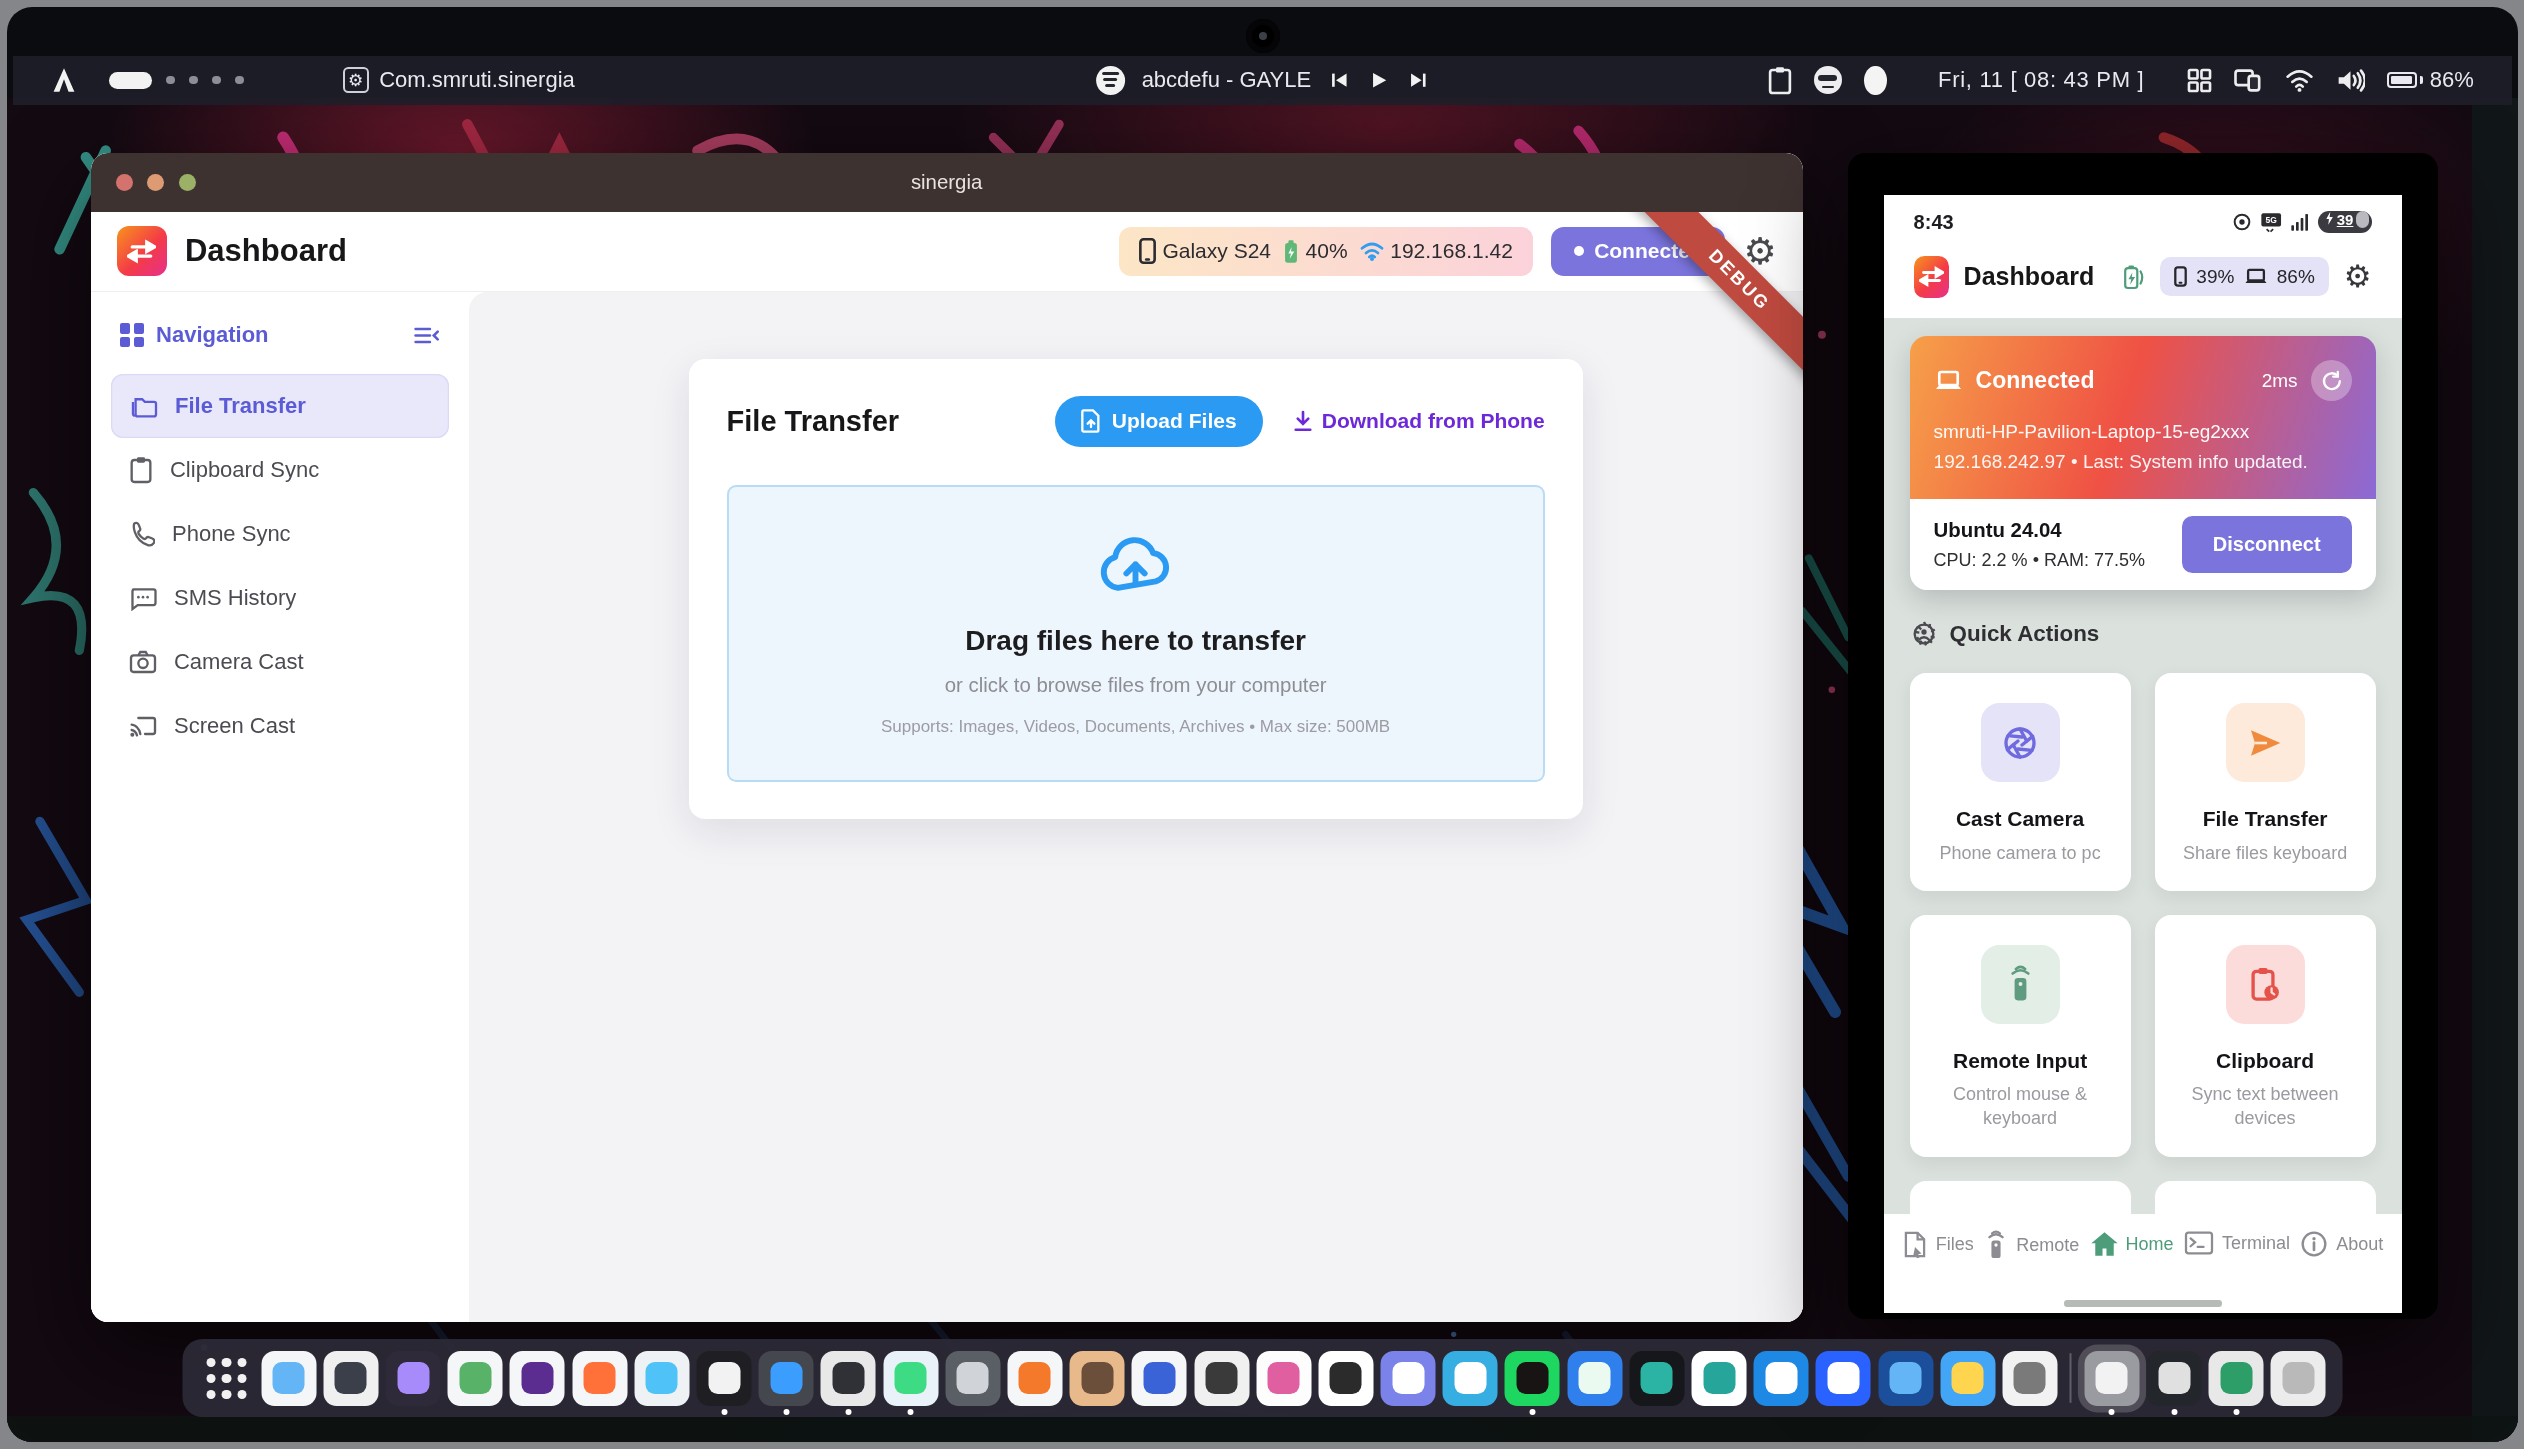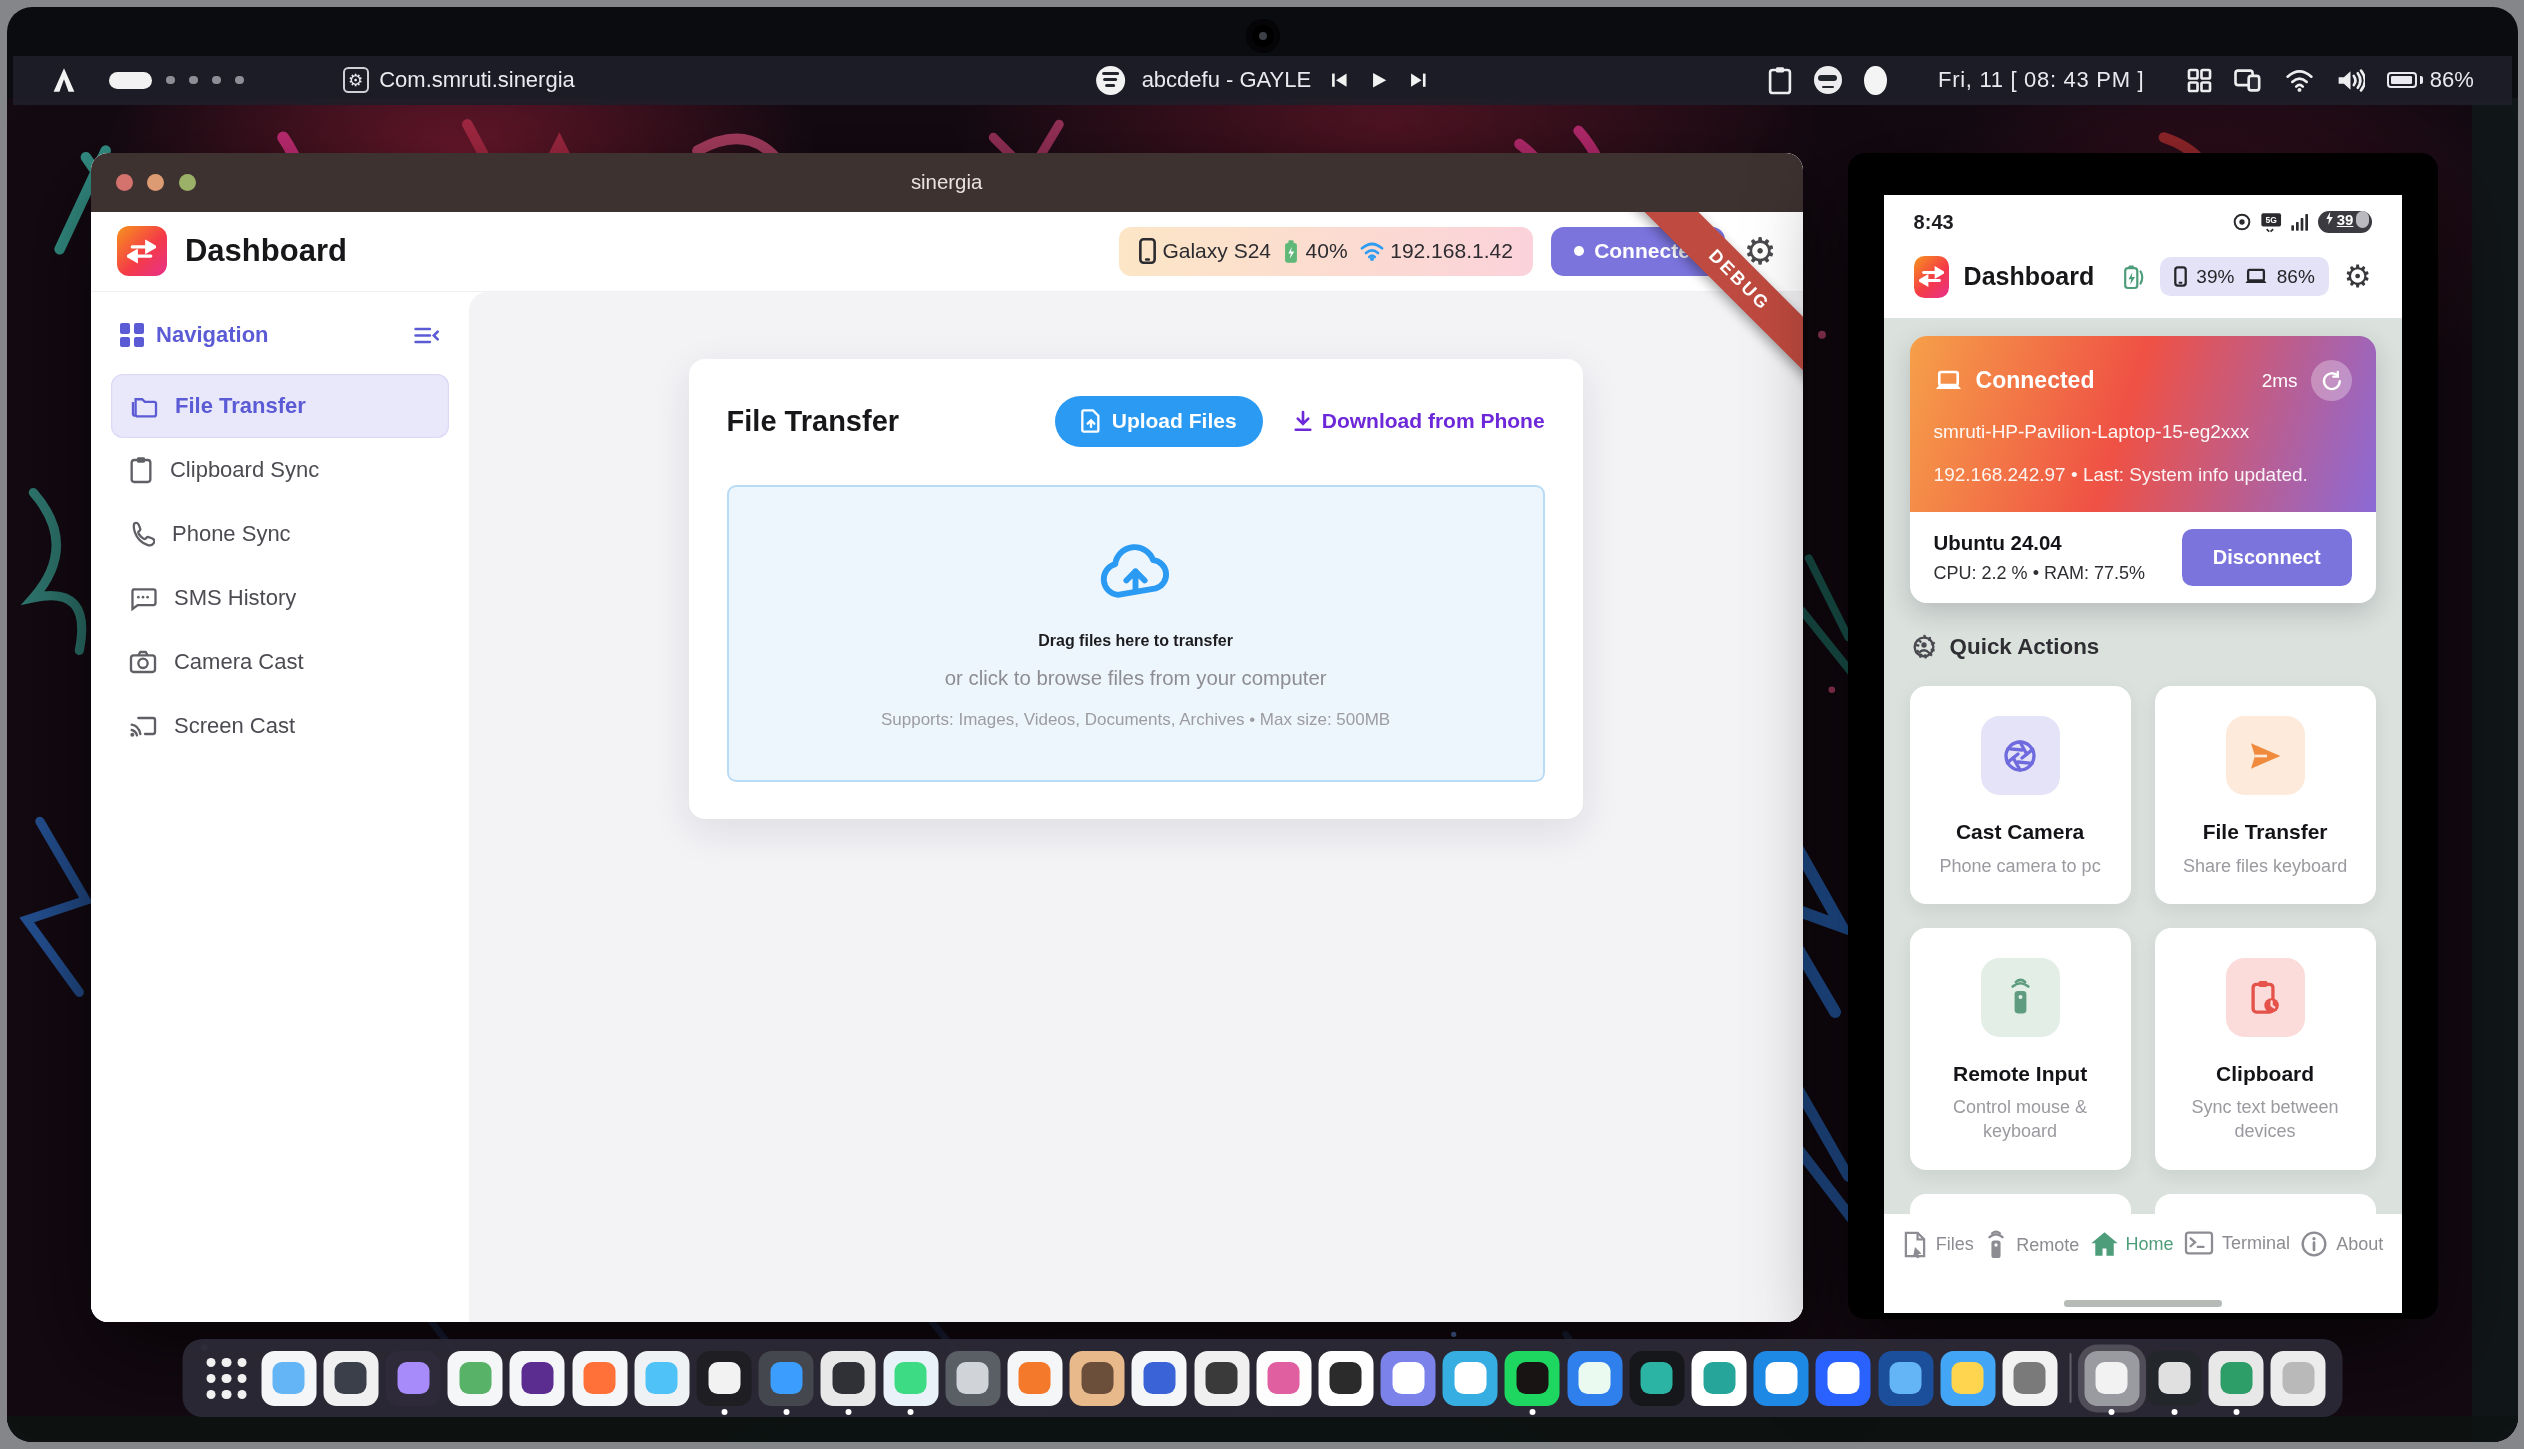--- a/index.html
+++ b/index.html
@@ -69,21 +69,21 @@
   .nav-item .nico{color:#5f5f66;display:flex;}
   .nav-item.active{background:#e9e8fa;box-shadow:inset 0 0 0 1.3px #dcd9f6;color:#5b5bd6;font-weight:bold;}
   .nav-item.active .nico{color:#5b5bd6;}
   .sin-main{flex:1;background:#f3f3f6;border-radius:18.4px 0 0 0;overflow:hidden;}
   .ft-card{width:894px;margin:67px auto 0;background:#fff;border-radius:16px;box-shadow:0 12px 39px rgba(30,30,60,.10);padding:37px 38px;}
   .ft-head{display:flex;align-items:center;}
   .ft-title{font-size:29px;font-weight:bold;color:#17171a;}
   .upload-btn{margin-left:auto;display:flex;align-items:center;gap:10.5px;height:51px;padding:0 26px;border-radius:26px;background:#2b9af3;color:#fff;font-size:21px;font-weight:bold;border:none;}
   .dl-link{display:flex;align-items:center;gap:9.2px;margin-left:30px;color:#6d28d9;font-size:21px;font-weight:bold;}
   .dropzone{margin-top:38px;height:297px;background:#eef6fd;border:2px solid #b9dcf6;border-radius:9.2px;display:flex;flex-direction:column;align-items:center;justify-content:center;gap:0;}
-  .dz-title{font-size:16px;font-weight:bold;color:#1d1d20;margin-top:29px;}
+  .dz-title{font-size:28px;font-weight:bold;color:#1d1d20;margin-top:29px;}
   .dz-sub{font-size:20.4px;color:#8d8d93;margin-top:17px;}
   .dz-meta{font-size:17px;color:#9c9ca2;margin-top:20px;}
   
   .phone{left:1841px;top:146px;width:590px;height:1166px;background:#000;border-radius:17px;overflow:hidden;z-index:12;}
   .phone .titlebar{height:42px;background:#493c38;}
   .phone .tl-dots i{width:15px;height:15px;background:#8d8178;}
   .phone .win-title{font-size:18.4px;}
   .phone-screen{position:absolute;top:42px;left:36px;right:36px;bottom:5.3px;background:#dbe2dd;display:flex;flex-direction:column;overflow:hidden;}
   .p-top{background:#fff;padding:16px 30px 20px;}
   .p-status{display:flex;align-items:center;font-size:20px;color:#1e1e22;font-weight:bold;}
@@ -100,21 +100,21 @@
   .p-gear{font-size:31px;color:#38383c;line-height:1;}
   .p-content{flex:1;padding:18.4px 26px 0;overflow:hidden;}
   .conn-card{border-radius:17px;overflow:hidden;box-shadow:0 9.2px 26px rgba(20,20,40,.18);}
   .conn-grad{background:linear-gradient(108deg,#f6a049 0%,#ef5144 46%,#8b6ad6 100%);padding:24px 24px 26px;color:#fff;}
   .cg-row{display:flex;align-items:center;gap:13px;}
   .cg-status{font-size:23px;font-weight:bold;}
   .cg-sp{flex:1;}
   .cg-ms{font-size:19px;}
   .cg-refresh{width:41px;height:41px;border-radius:50%;background:rgba(255,255,255,.30);display:flex;align-items:center;justify-content:center;}
   .cg-host{font-size:19px;margin-top:20px;opacity:.96;}
-  .cg-detail{font-size:19px;margin-top:21px;opacity:.92;}
+  .cg-detail{font-size:19px;margin-top:8px;opacity:.92;}
   .conn-white{background:#fff;padding:17px 24px;display:flex;align-items:center;}
   .cw-os{font-size:20.4px;font-weight:bold;color:#141418;}
   .cw-stats{font-size:18px;color:#2e2e33;margin-top:8px;}
   .disc-btn{margin-left:auto;height:57px;padding:0 31px;border-radius:10.5px;background:#7b74dd;color:#fff;font-size:20px;font-weight:bold;border:none;}
   .qa-head{display:flex;align-items:center;gap:12px;margin-top:30px;color:#2e2e33;font-size:22.4px;font-weight:bold;}
   .qa-grid{display:grid;grid-template-columns:1fr 1fr;gap:24px;margin-top:25px;}
   .qa-card{background:#fff;border-radius:16px;padding:30px 13px 26px;display:flex;flex-direction:column;align-items:center;box-shadow:0 6.6px 18.4px rgba(20,20,40,.08);}
   .qa-iconbox{width:79px;height:79px;border-radius:18.4px;display:flex;align-items:center;justify-content:center;}
   .qa-title{font-size:21px;font-weight:bold;color:#141418;margin-top:25px;}
   .qa-sub{font-size:18px;color:#9a9aa0;margin-top:9.2px;text-align:center;line-height:1.35;max-width:197px;}

